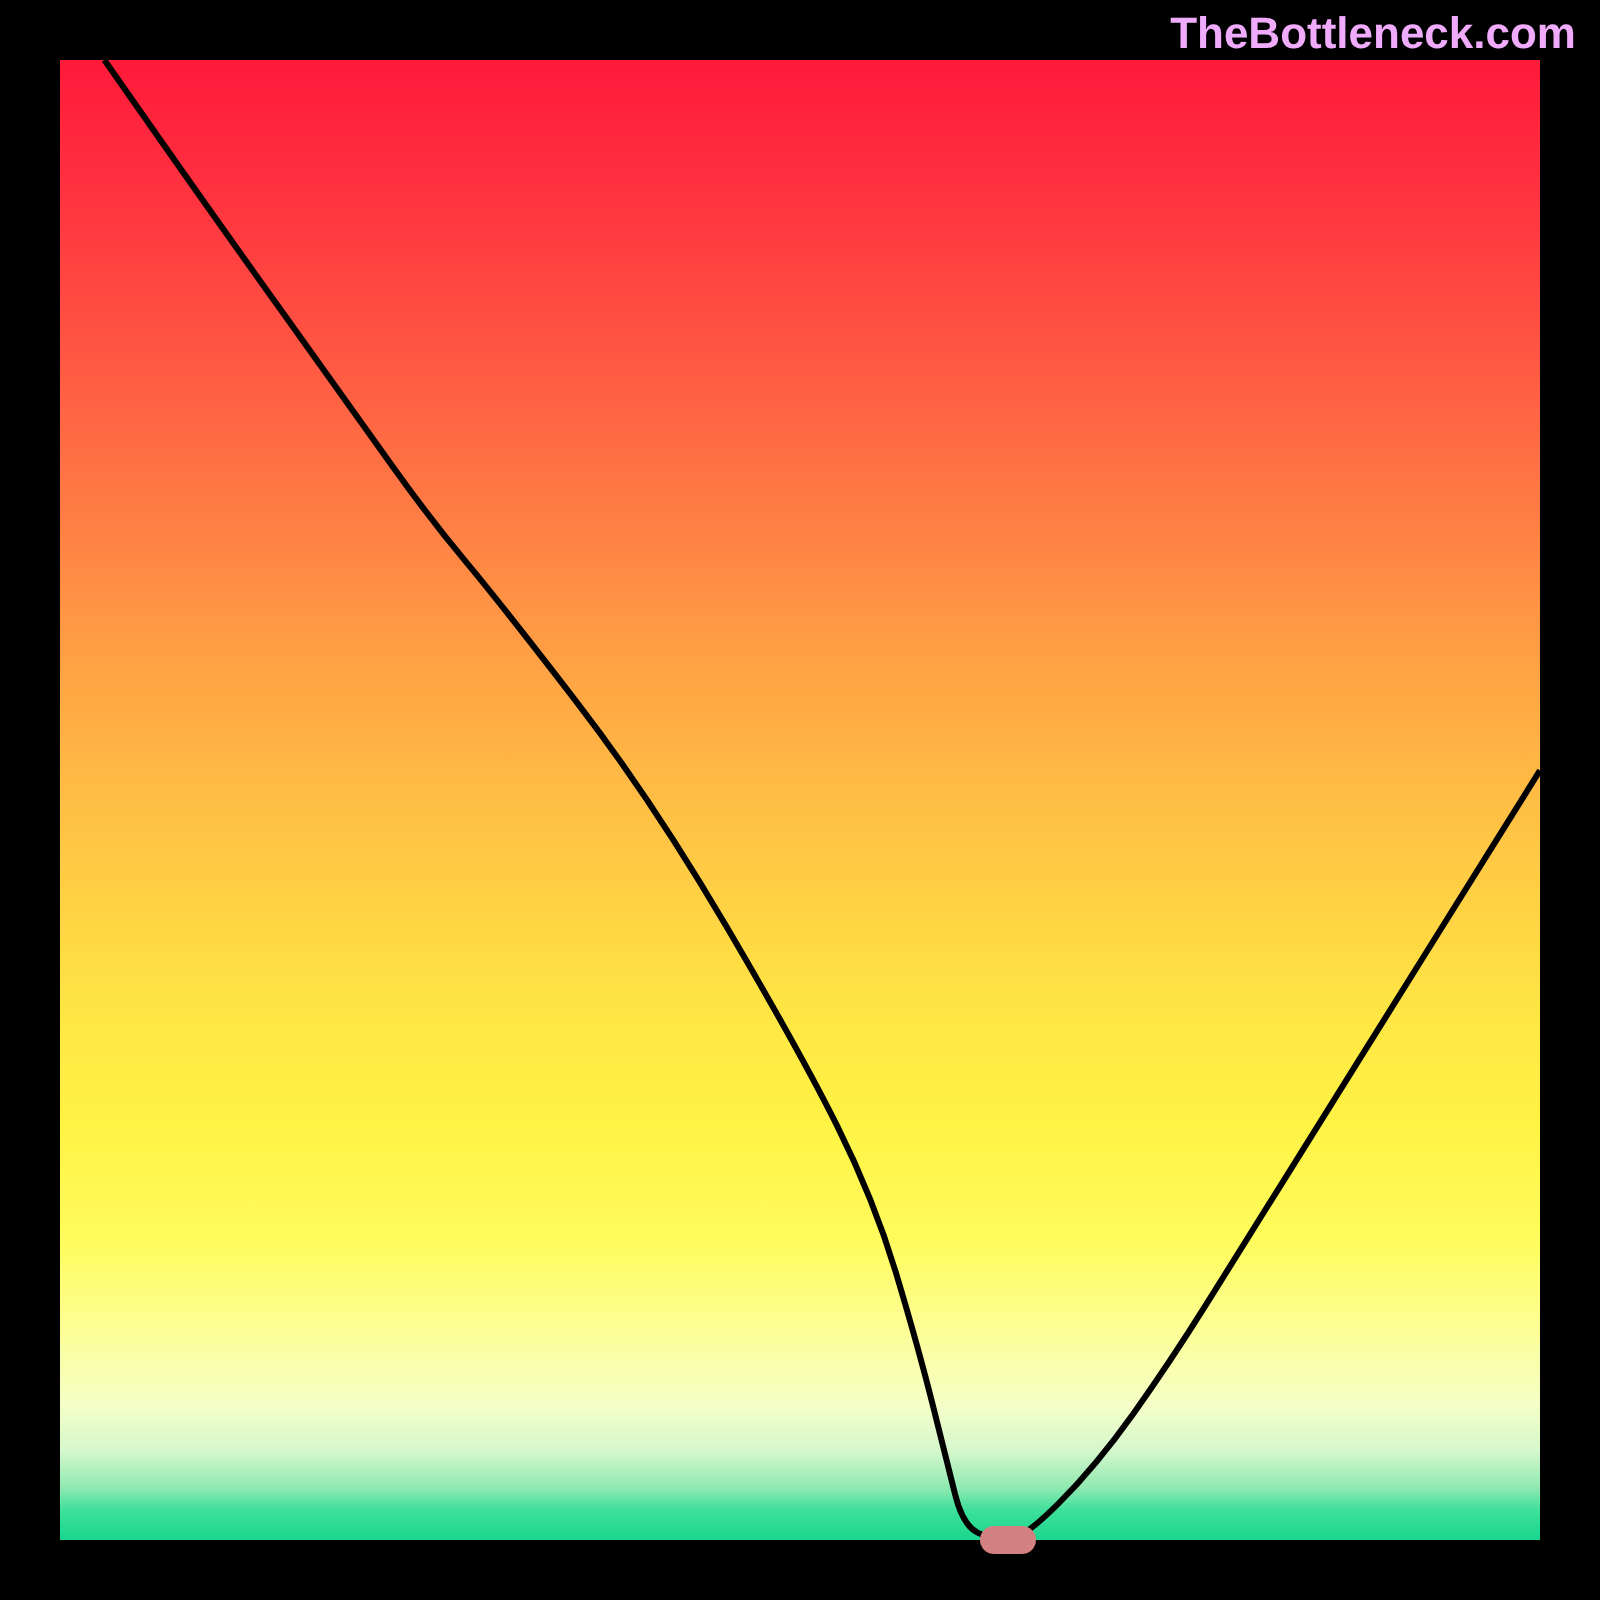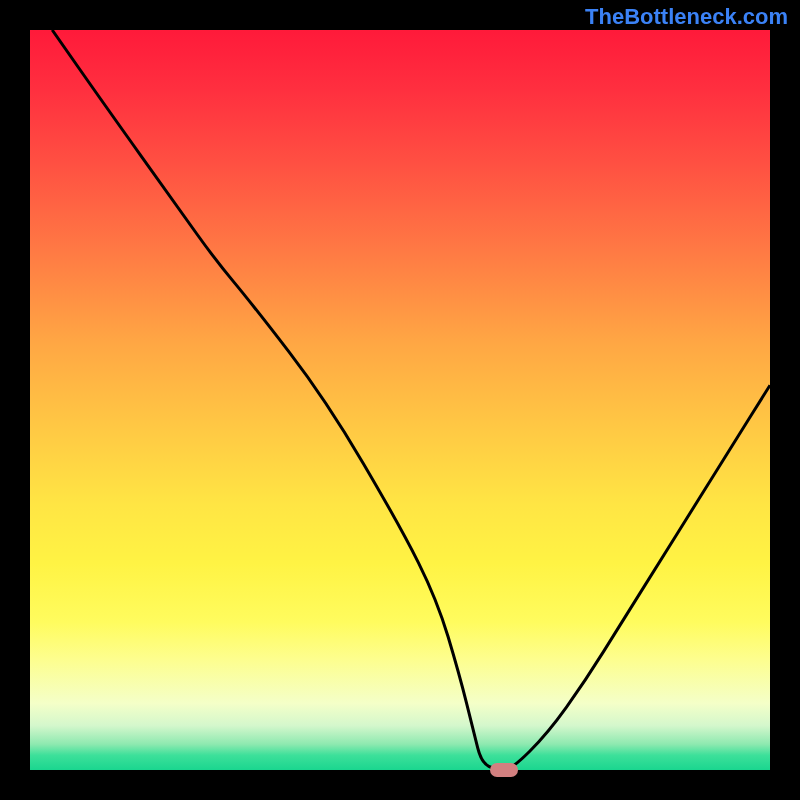--- a/index.html
+++ b/index.html
@@ -8,21 +8,21 @@
     height: 800px;
     background: #000;
     position: relative;
     font-family: Arial, sans-serif;
     overflow: hidden;
   }
   .watermark {
     position: absolute;
     top: 4px;
     right: 12px;
-    color: #3b82f6;
+    color: #f0abfc;
     font-size: 22px;
     font-weight: bold;
     z-index: 10;
   }
   .plot-area {
     position: absolute;
     top: 30px;
     left: 30px;
     width: 740px;
     height: 740px;

